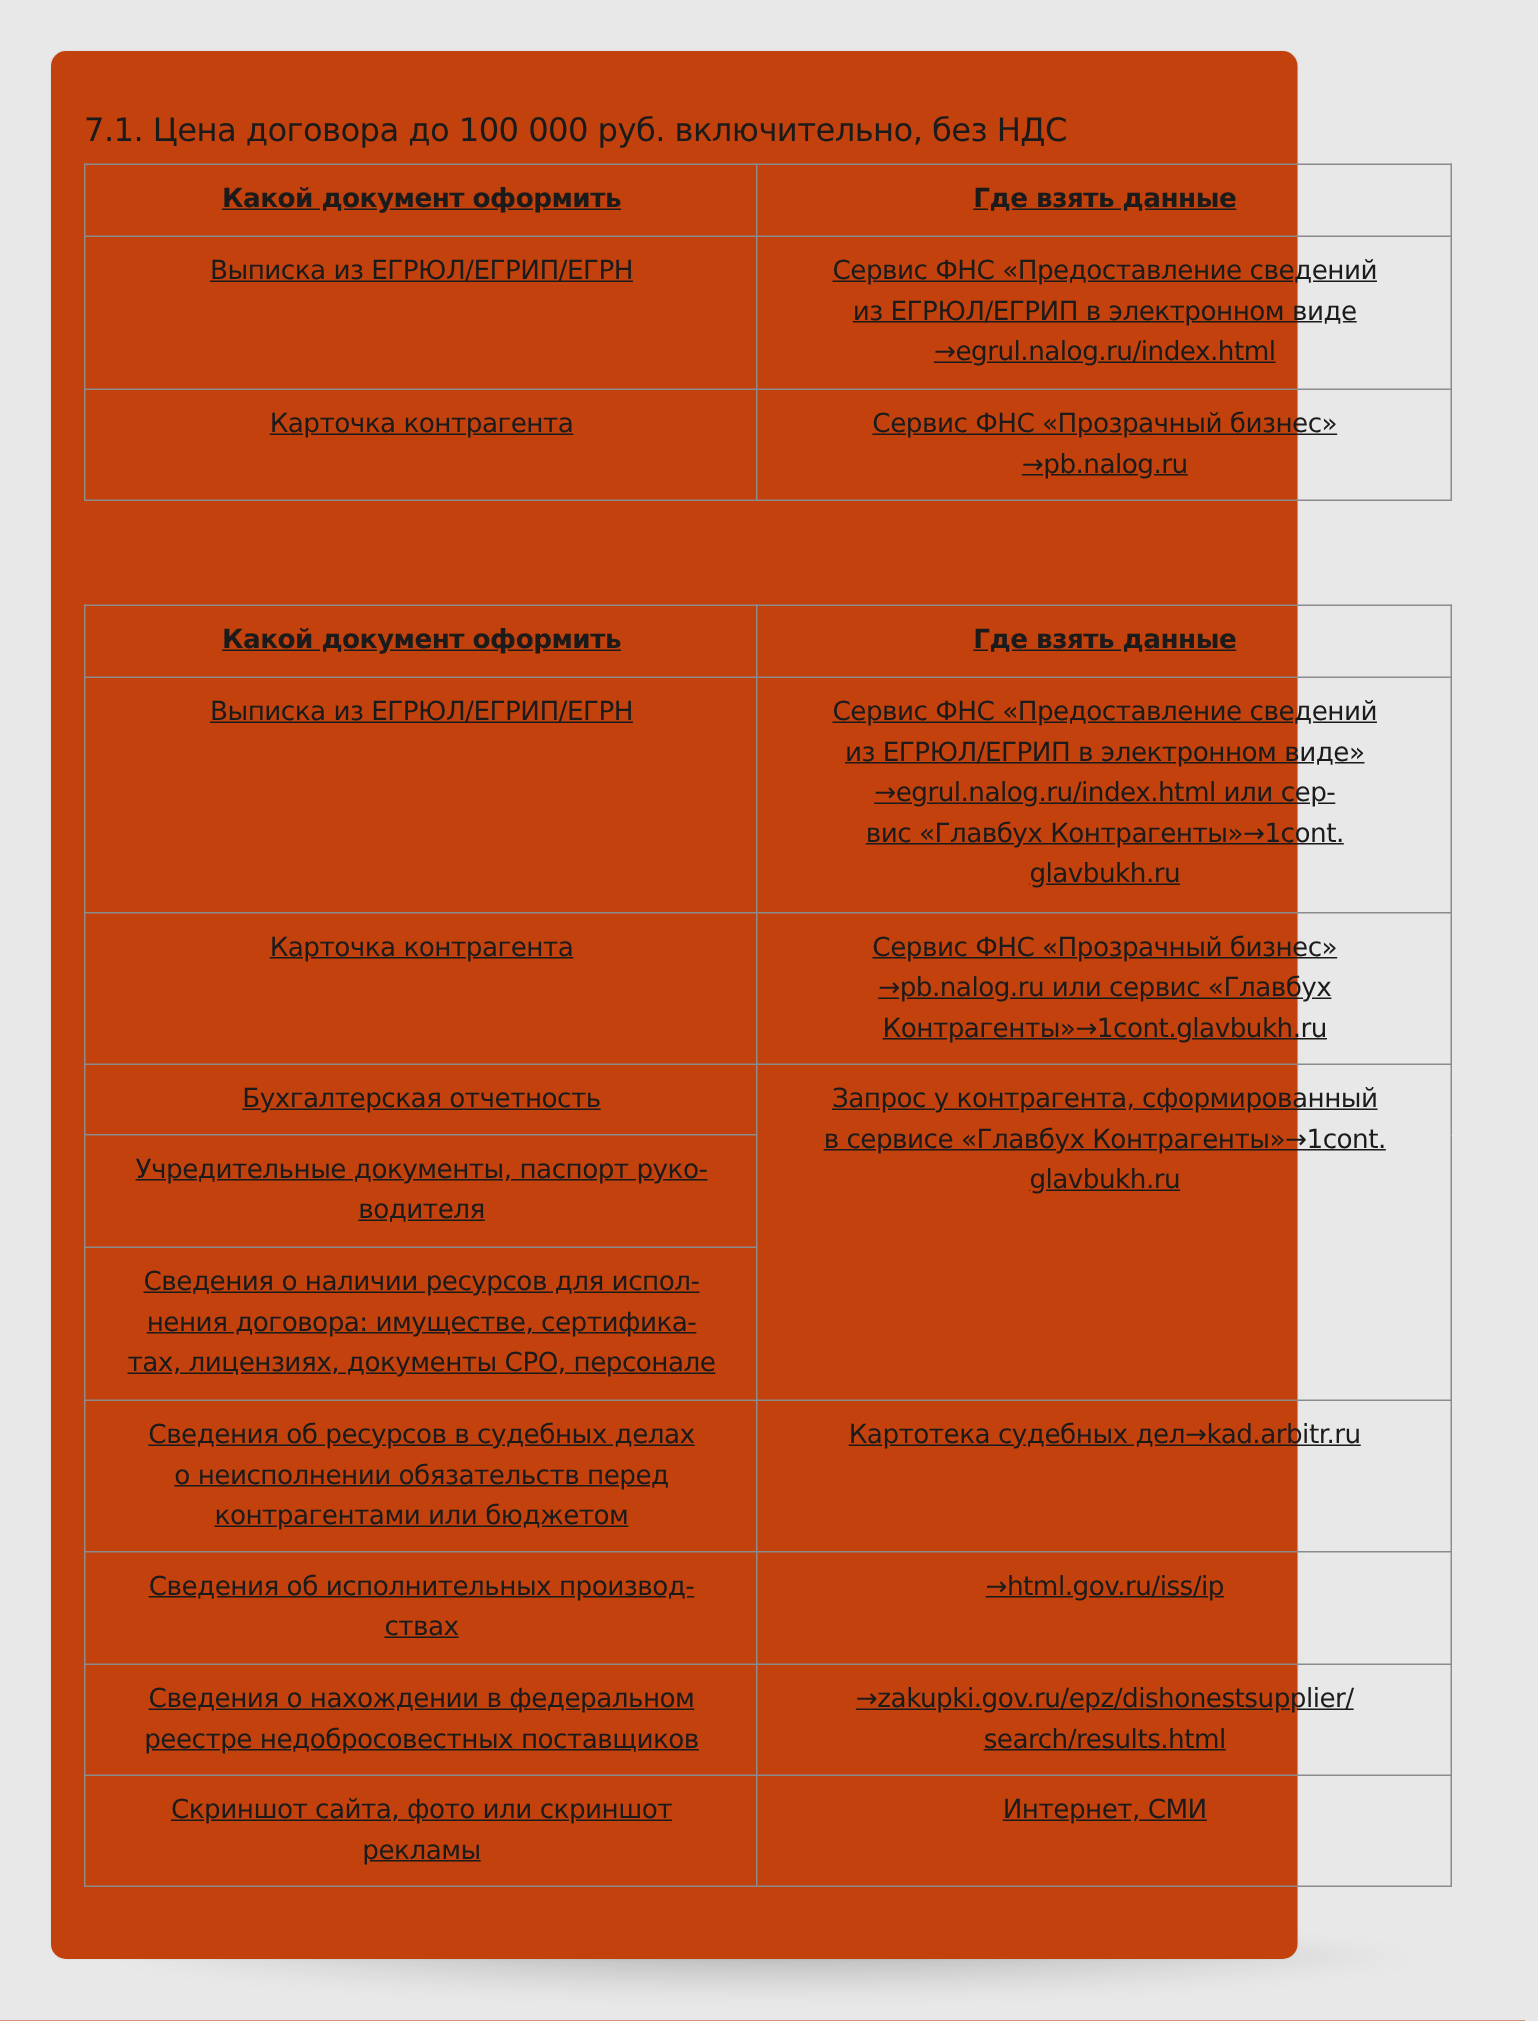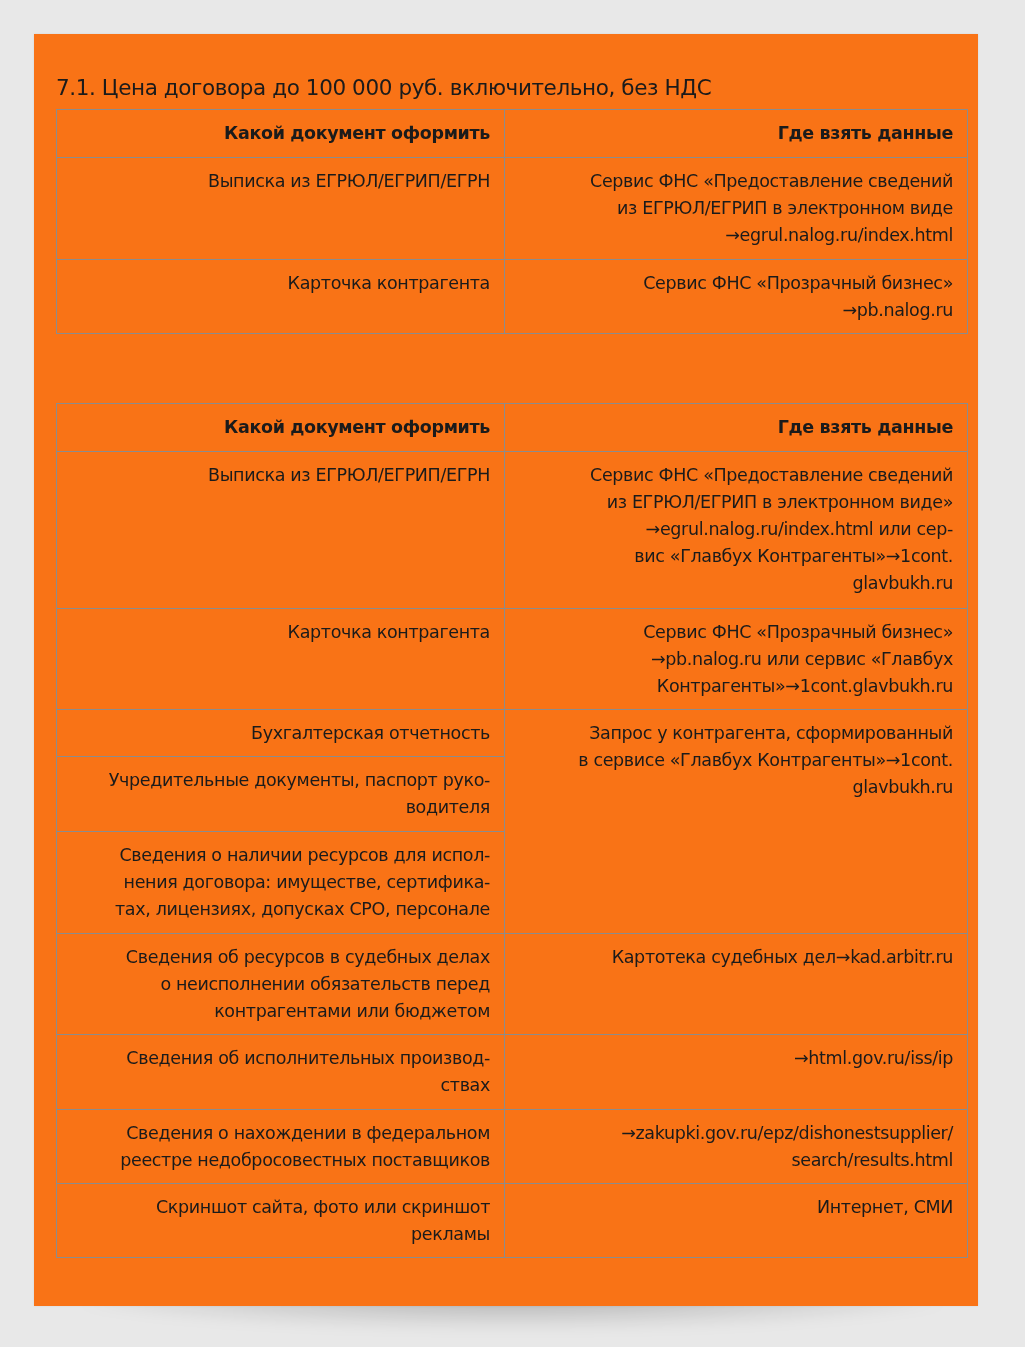--- a/index.html
+++ b/index.html
@@ -22,24 +22,25 @@
       width: 905px;
       height: 40px;
       border-radius: 50%;
       background: radial-gradient(ellipse at center top, rgba(0,0,0,0.28) 0%, rgba(0,0,0,0.10) 45%, rgba(0,0,0,0) 75%);
       filter: blur(6px);
     }
     .page {
       position: absolute;
       left: 34px;
       top: 34px;
-      width: 944px;
+      width: 831px;
       height: 1272px;
-      background: #f97316;
+      background: #c2410c;
       box-shadow: 0 0 2px rgba(0,0,0,0.08);
+      border-radius: 10px;
     }
     .section-title {
       position: absolute;
       left: 22px;
       font-size: 21.5px;
       font-weight: normal;
       letter-spacing: -0.4px;
       white-space: nowrap;
       margin: 0;
       line-height: 26px;
@@ -50,23 +51,24 @@
       width: 911px;
       border-collapse: collapse;
       table-layout: fixed;
       font-size: 17.5px;
       letter-spacing: -0.35px;
       line-height: 27px;
     }
     table.doc-table td, table.doc-table th {
       border: 1.5px solid #8c8c8c;
       vertical-align: top;
-      text-align: right;
+      text-align: center;
       padding: 10px 14px 8px 15px;
       font-weight: normal;
+      text-decoration: underline;
     }
     table.doc-table th {
       font-weight: bold;
       padding-top: 10px;
       padding-bottom: 10px;
     }
     col.c1 { width: 448px; }
     col.c2 { width: 463px; }
     .cell-text { white-space: pre-line; display: block; }
 
@@ -176,21 +178,21 @@
     <tr class="r4">
       <td>
             <span class="cell-text">Учредительные документы, паспорт руко-
 водителя</span>
           </td>
     </tr>
     <tr class="r5">
       <td>
             <span class="cell-text">Сведения о наличии ресурсов для испол-
 нения договора: имуществе, сертифика-
-тах, лицензиях, допусках СРО, персонале</span>
+тах, лицензиях, документы СРО, персонале</span>
           </td>
     </tr>
     <tr class="r6">
       <td>
             <span class="cell-text">Сведения об ресурсов в судебных делах
 о неисполнении обязательств перед
 контрагентами или бюджетом</span>
           </td>
       <td>
             <span class="cell-text">Картотека судебных дел→kad.arbitr.ru</span>

